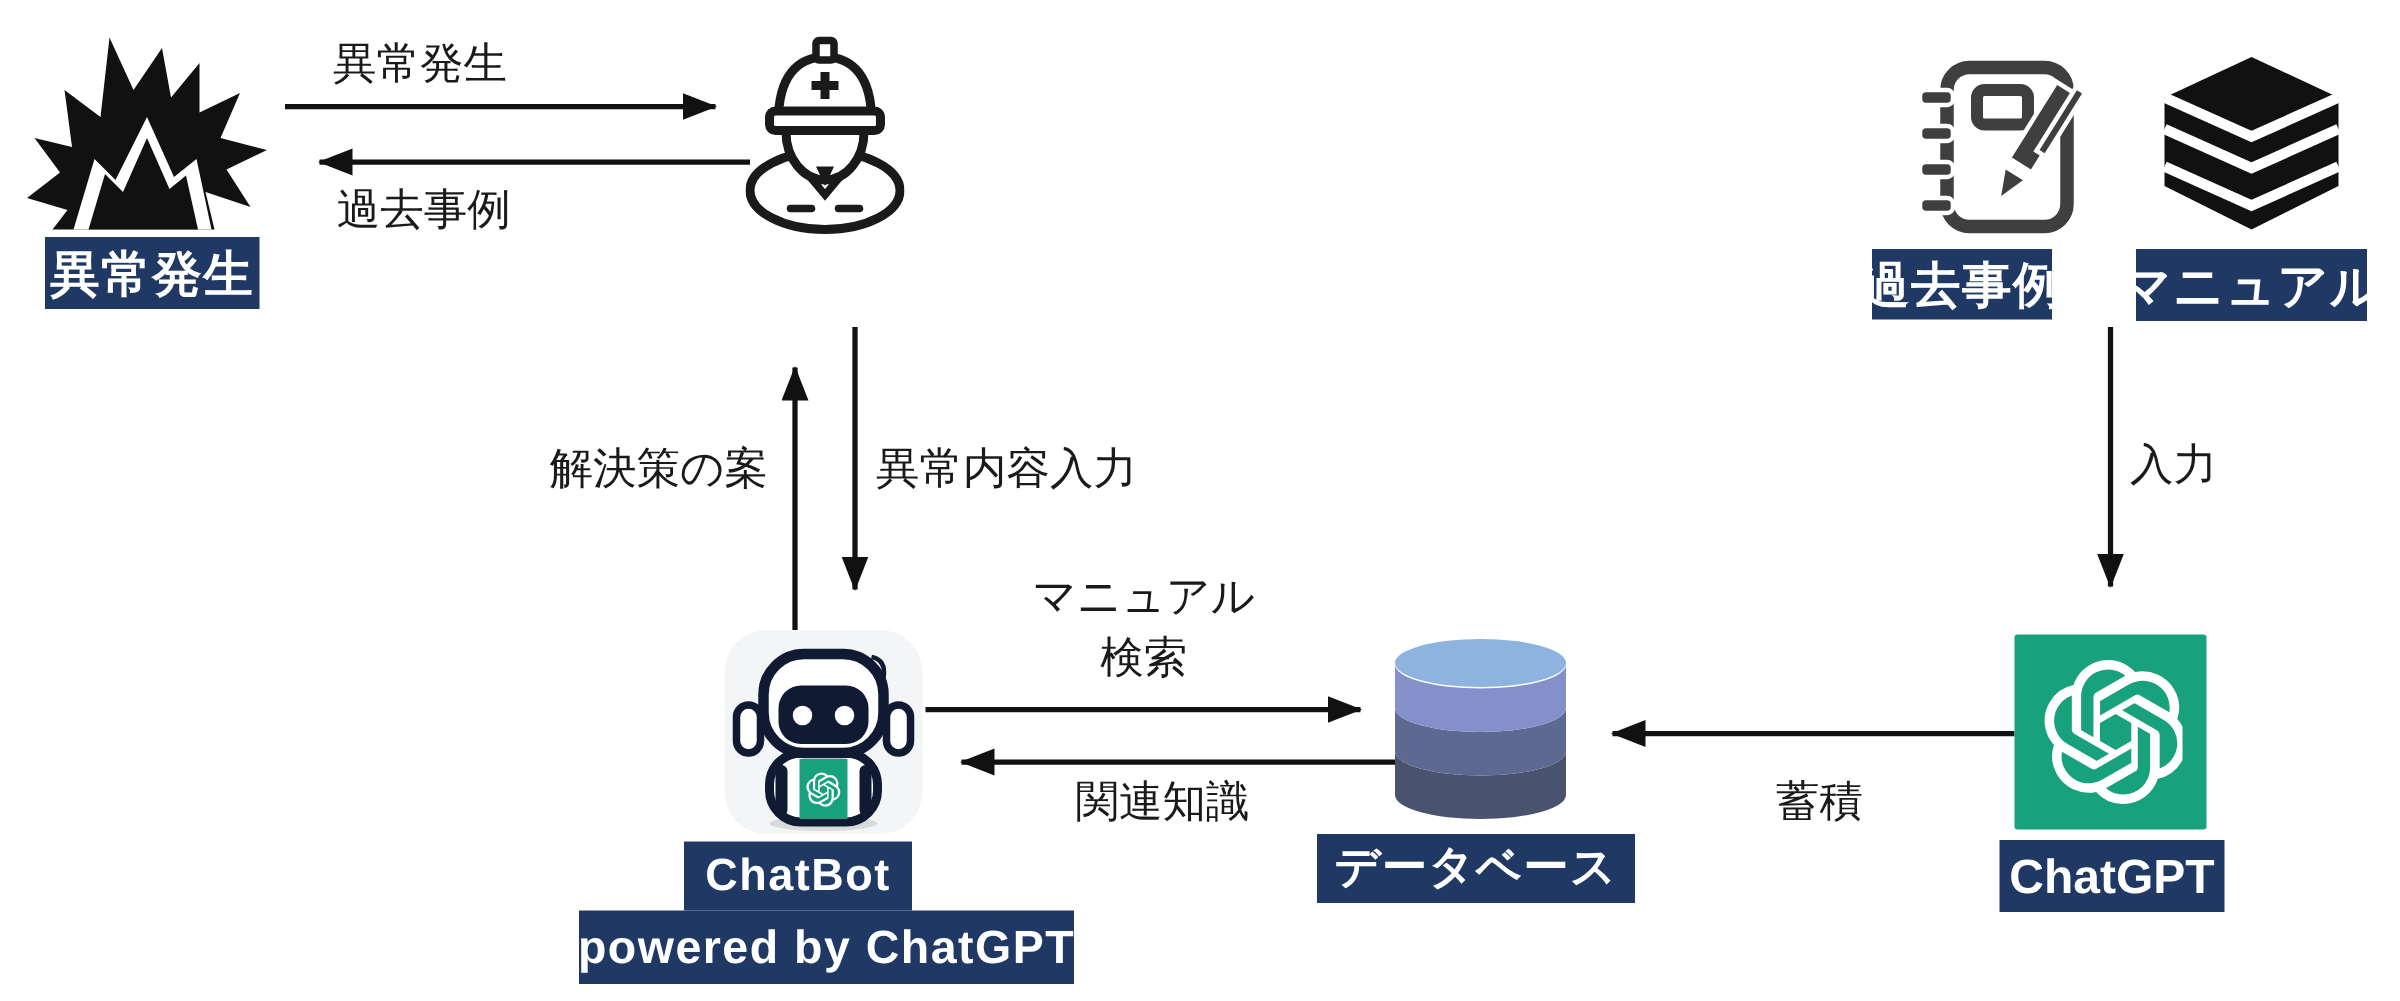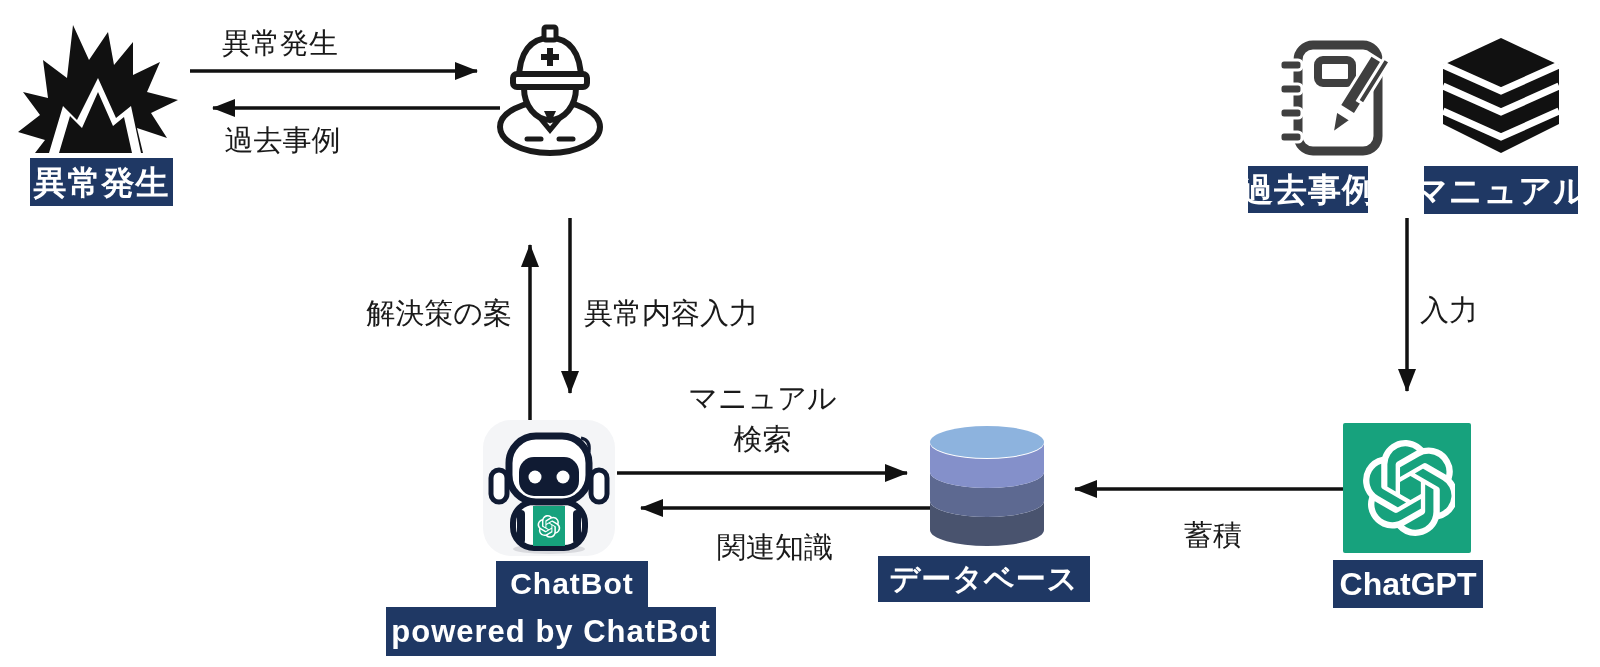--- a/index.html
+++ b/index.html
@@ -114,28 +114,28 @@
       <circle cx="52" cy="57" r="6.5" fill="#ffffff"></circle>
       <circle cx="80" cy="57" r="6.5" fill="#ffffff"></circle>
       <rect x="34" y="90" width="8" height="34" rx="4" fill="#101b33"></rect>
       <rect x="90" y="90" width="8" height="34" rx="4" fill="#101b33"></rect>
       <rect x="50" y="86" width="32" height="40" fill="#17a27d"></rect>
       <g transform="translate(54.5,95) scale(0.95)">
         <use href="#openai-path" fill="#ffffff"></use>
       </g>
     </svg>
   </div>
-  <div class="node-label" style="left:496px;top:561px;width:152px;height:46px;font-size:30px">ChatBot</div>
-  <div class="node-label" style="left:386px;top:607px;width:330px;height:49px;font-size:31px">powered by ChatBot</div>
+  <div class="node-label" style="left:456px;top:561px;width:152px;height:46px;font-size:30px">ChatBot</div>
+  <div class="node-label" style="left:386px;top:607px;width:330px;height:49px;font-size:31px">powered by ChatGPT</div>
 
   <div class="annotation ann-center" style="left:645px;top:378px;width:235px;line-height:41px">
     <span>マニュアル</span><br>
     <span>検索</span>
   </div>
-  <div class="annotation ann-center" style="left:665px;top:528px;width:220px">関連知識</div>
+  <div class="annotation ann-center" style="left:665px;top:516px;width:220px">関連知識</div>
 
   <svg class="abs" style="left:930px;top:423px" width="114" height="127" viewBox="0 0 114 127">
     <path d="M0,78 L0,107 A57,16 0 0 0 114,107 L114,78 A57,16 0 0 1 0,78 Z" fill="#49536e"></path>
     <path d="M0,49 L0,78 A57,16 0 0 0 114,78 L114,49 A57,16 0 0 1 0,49 Z" fill="#5d6991"></path>
     <path d="M0,20 L0,49 A57,16 0 0 0 114,49 L114,20 A57,16 0 0 1 0,20 Z" fill="#8490ca"></path>
     <ellipse cx="57" cy="19" rx="57" ry="16" fill="#8db3de"></ellipse>
   </svg>
   <div class="node-label" style="left:878px;top:556px;width:212px;height:46px;font-size:30px">データベース</div>
 
   <svg class="abs" style="left:1278px;top:38px" width="114" height="120" viewBox="0 0 114 120">

